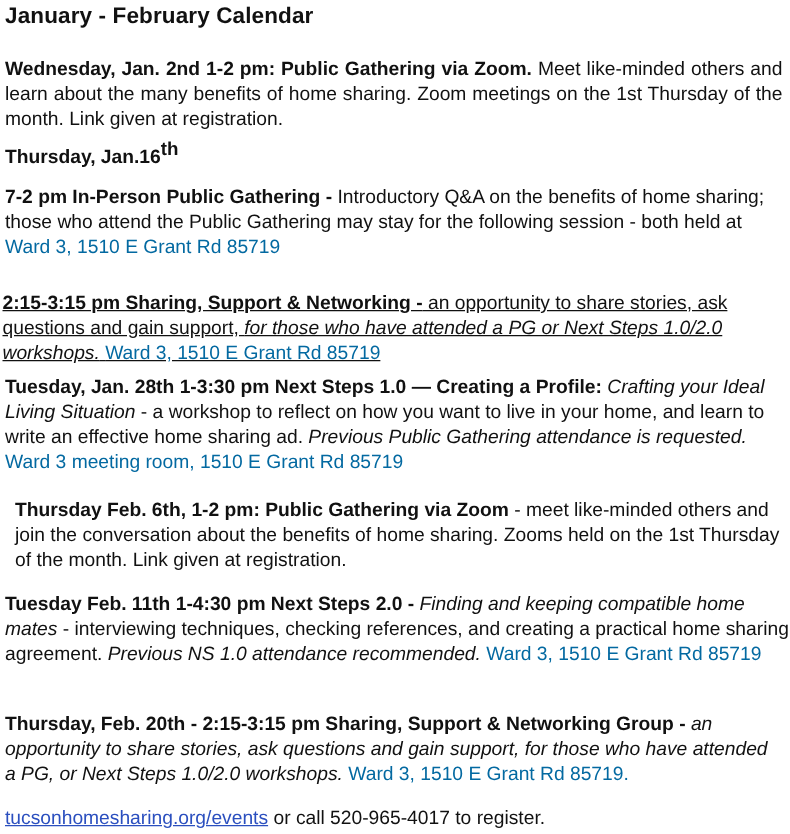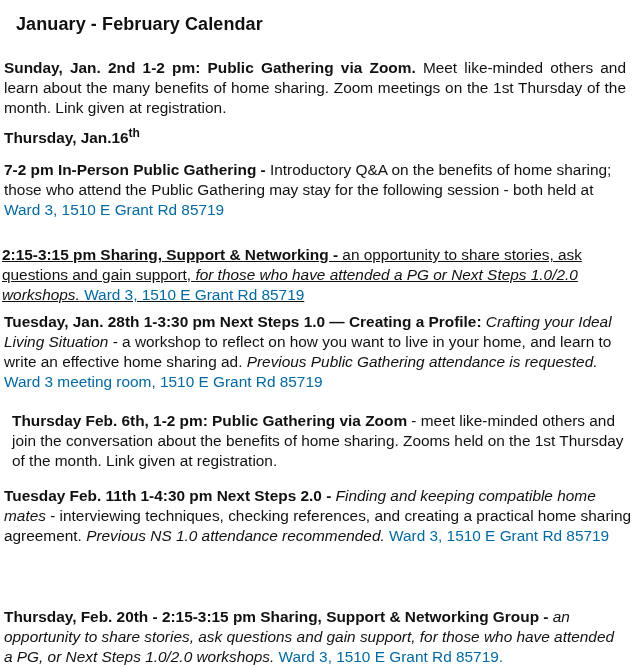--- a/index.html
+++ b/index.html
@@ -17,44 +17,44 @@
       line-height: 20px;
     }
     .page {
       padding: 0 4px 0 4px;
       position: relative;
     }
     .title {
       font-weight: bold;
       font-size: 18px;
       line-height: 22px;
-      margin: 12px;
+      margin: 0;
       padding-top: 1px;
       height: 28px;
       letter-spacing: 0.1px;
     }
     .entry {
       margin: 0;
     }
     .b { font-weight: bold; }
     .i { font-style: italic; }
     .loc { color: #0369a1; }
     .justify { text-align: justify; text-align-last: left; }
-    sup { font-size: 12px; line-height: 0; vertical-align: super; font-weight: bold; }
+    sup { font-size: 15px; line-height: 0; vertical-align: super; font-weight: bold; }
     a.reg { color: #2b4fbf; text-decoration: underline; }
   </style>
 </head>
 <body>
 
 <div class="page">
 
   <h1 class="title">January - February Calendar</h1>
 
   <p class="entry justify" style="position:absolute; top:46px; left:4px; width:622px;">
-    <span class="b">Sunday, Jan. 2nd 1-2 pm: Public Gathering via Zoom.</span><span> Meet like-minded others and learn about the many benefits of home sharing. Zoom meetings on the 1st Thursday of the month. Link given at registration.</span>
+    <span class="b">Wednesday, Jan. 2nd 1-2 pm: Public Gathering via Zoom.</span><span> Meet like-minded others and learn about the many benefits of home sharing. Zoom meetings on the 1st Thursday of the month. Link given at registration.</span>
   </p>
 
   <p class="entry b" style="position:absolute; top:116px; left:4px; width:622px;">
     <span>Thursday, Jan.16</span><sup>th</sup>
   </p>
 
   <p class="entry" style="position:absolute; top:148px; left:4px; width:610px;">
     <span class="b">7-2 pm In-Person Public Gathering -</span><span> Introductory Q&amp;A on the benefits of home sharing; those who attend the Public Gathering may stay for the following session - both held at </span><span class="loc">Ward 3, 1510 E Grant Rd 85719</span>
   </p>
 
@@ -67,18 +67,21 @@
   </p>
 
   <p class="entry" style="position:absolute; top:399px; left:12px; width:620px;">
     <span class="b">Thursday Feb. 6th, 1-2 pm:  Public Gathering via Zoom</span><span> - meet like-minded others and join the conversation about the benefits of home sharing. Zooms held on the 1st Thursday of the month. Link given at registration.</span>
   </p>
 
   <p class="entry" style="position:absolute; top:474px; left:4px; width:628px;">
     <span class="b">Tuesday Feb. 11th 1-4:30 pm Next Steps 2.0 -</span> <span class="i">Finding and keeping compatible home mates</span><span> - interviewing techniques, checking references, and creating a practical home sharing agreement. </span><span class="i">Previous NS 1.0 attendance recommended.</span> <span class="loc">Ward 3, 1510 E Grant Rd 85719</span>
   </p>
 
-  <p class="entry" style="position:absolute; top:570px; left:4px; width:612px;margin-top:25px;">
+  <p class="entry" style="position:absolute; top:570px; left:4px; width:612px;">
     <span class="b">Thursday, Feb. 20th - 2:15-3:15 pm  Sharing, Support &amp; Networking Group -</span> <span class="i">an opportunity to share stories, ask questions and gain support, for those who have attended a PG, or Next Steps 1.0/2.0 workshops.</span> <span class="loc">Ward 3, 1510 E Grant Rd 85719.</span>
   </p>
 
+  <p class="entry" style="position:absolute; top:645px; left:4px; width:622px;">
+    <a class="reg">tucsonhomesharing.org/events</a><span> or call 520-965-4017 to register.</span>
+  </p>
 
 </div>
 
 </body></html>

